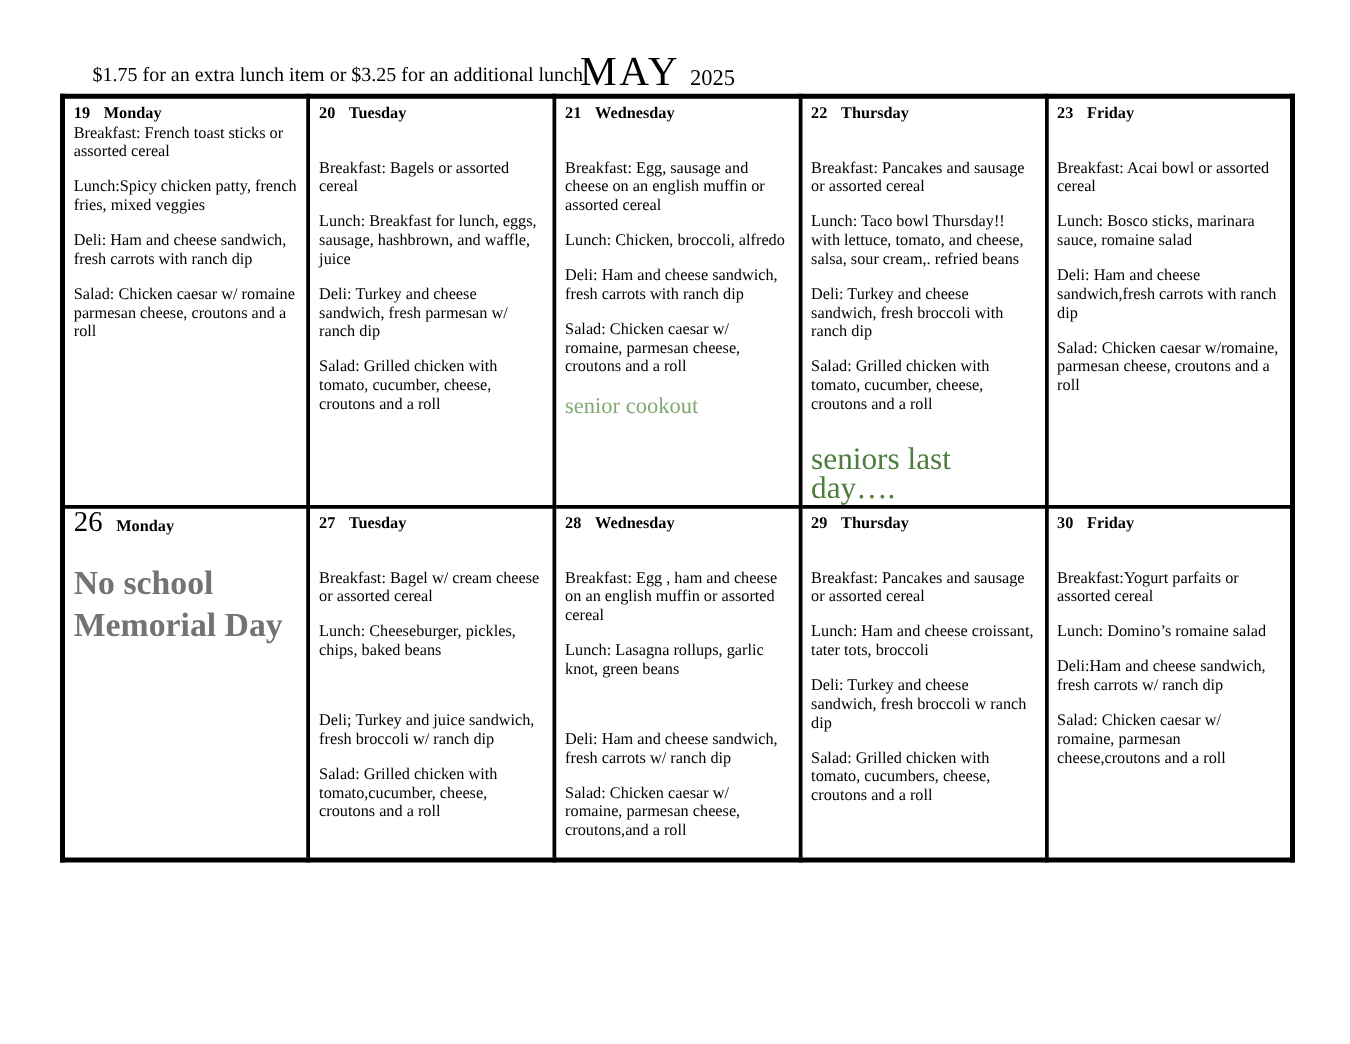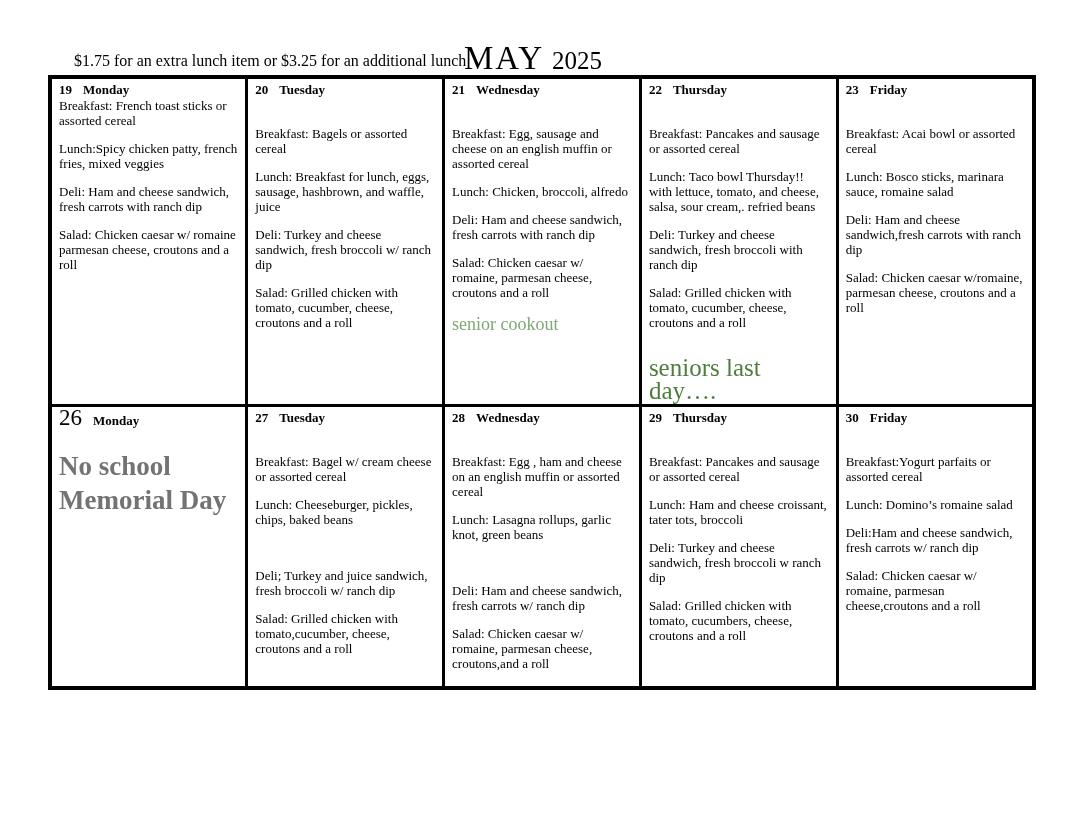--- a/index.html
+++ b/index.html
@@ -13,21 +13,21 @@
   }
   .price-note{
     position:absolute;left:74px;top:52px;
     font-size:16px;
   }
   .title{
     position:absolute;left:464px;top:40px;
     white-space:nowrap;
   }
   .title .month{font-size:33px;letter-spacing:2px;}
-  .title .year{font-size:25px;margin-left:8px;}
+  .title .year{font-size:18px;margin-left:8px;}
   table.calendar{
     position:absolute;left:48px;top:75px;
     width:988px;
     border-collapse:collapse;table-layout:fixed;
     border:4px solid #000;
   }
   table.calendar td{
     border:3px solid #000;
     vertical-align:top;
     padding:2px 8px 2px 7px;
@@ -65,21 +65,21 @@
             <p class="menu-par">Breakfast: French toast sticks or assorted cereal</p>
             <p class="menu-par">Lunch:Spicy chicken patty, french fries, mixed veggies</p>
             <p class="menu-par">Deli: Ham and cheese sandwich, fresh carrots with ranch dip</p>
             <p class="menu-par">Salad: Chicken caesar w/ romaine parmesan cheese, croutons and a roll</p>
           </td>
           <td>
             <div class="day-head"><span class="date">20</span><span class="name">Tuesday</span></div>
             <p class="menu-par"></p>
             <p class="menu-par">Breakfast: Bagels or assorted cereal</p>
             <p class="menu-par">Lunch: Breakfast for lunch, eggs, sausage, hashbrown, and waffle, juice</p>
-            <p class="menu-par">Deli: Turkey and cheese sandwich, fresh broccoli w/ ranch dip</p>
+            <p class="menu-par">Deli: Turkey and cheese sandwich, fresh parmesan w/ ranch dip</p>
             <p class="menu-par">Salad: Grilled chicken with tomato, cucumber, cheese, croutons and a roll</p>
           </td>
           <td>
             <div class="day-head"><span class="date">21</span><span class="name">Wednesday</span></div>
             <p class="menu-par"></p>
             <p class="menu-par">Breakfast: Egg, sausage and cheese on an english muffin or assorted cereal</p>
             <p class="menu-par">Lunch: Chicken, broccoli, alfredo</p>
             <p class="menu-par">Deli: Ham and cheese sandwich, fresh carrots with ranch dip</p>
             <p class="menu-par">Salad: Chicken caesar w/ romaine, parmesan cheese, croutons and a roll</p>
             <div class="day-note note-md" style="color: rgb(127, 168, 115);">senior cookout</div>

